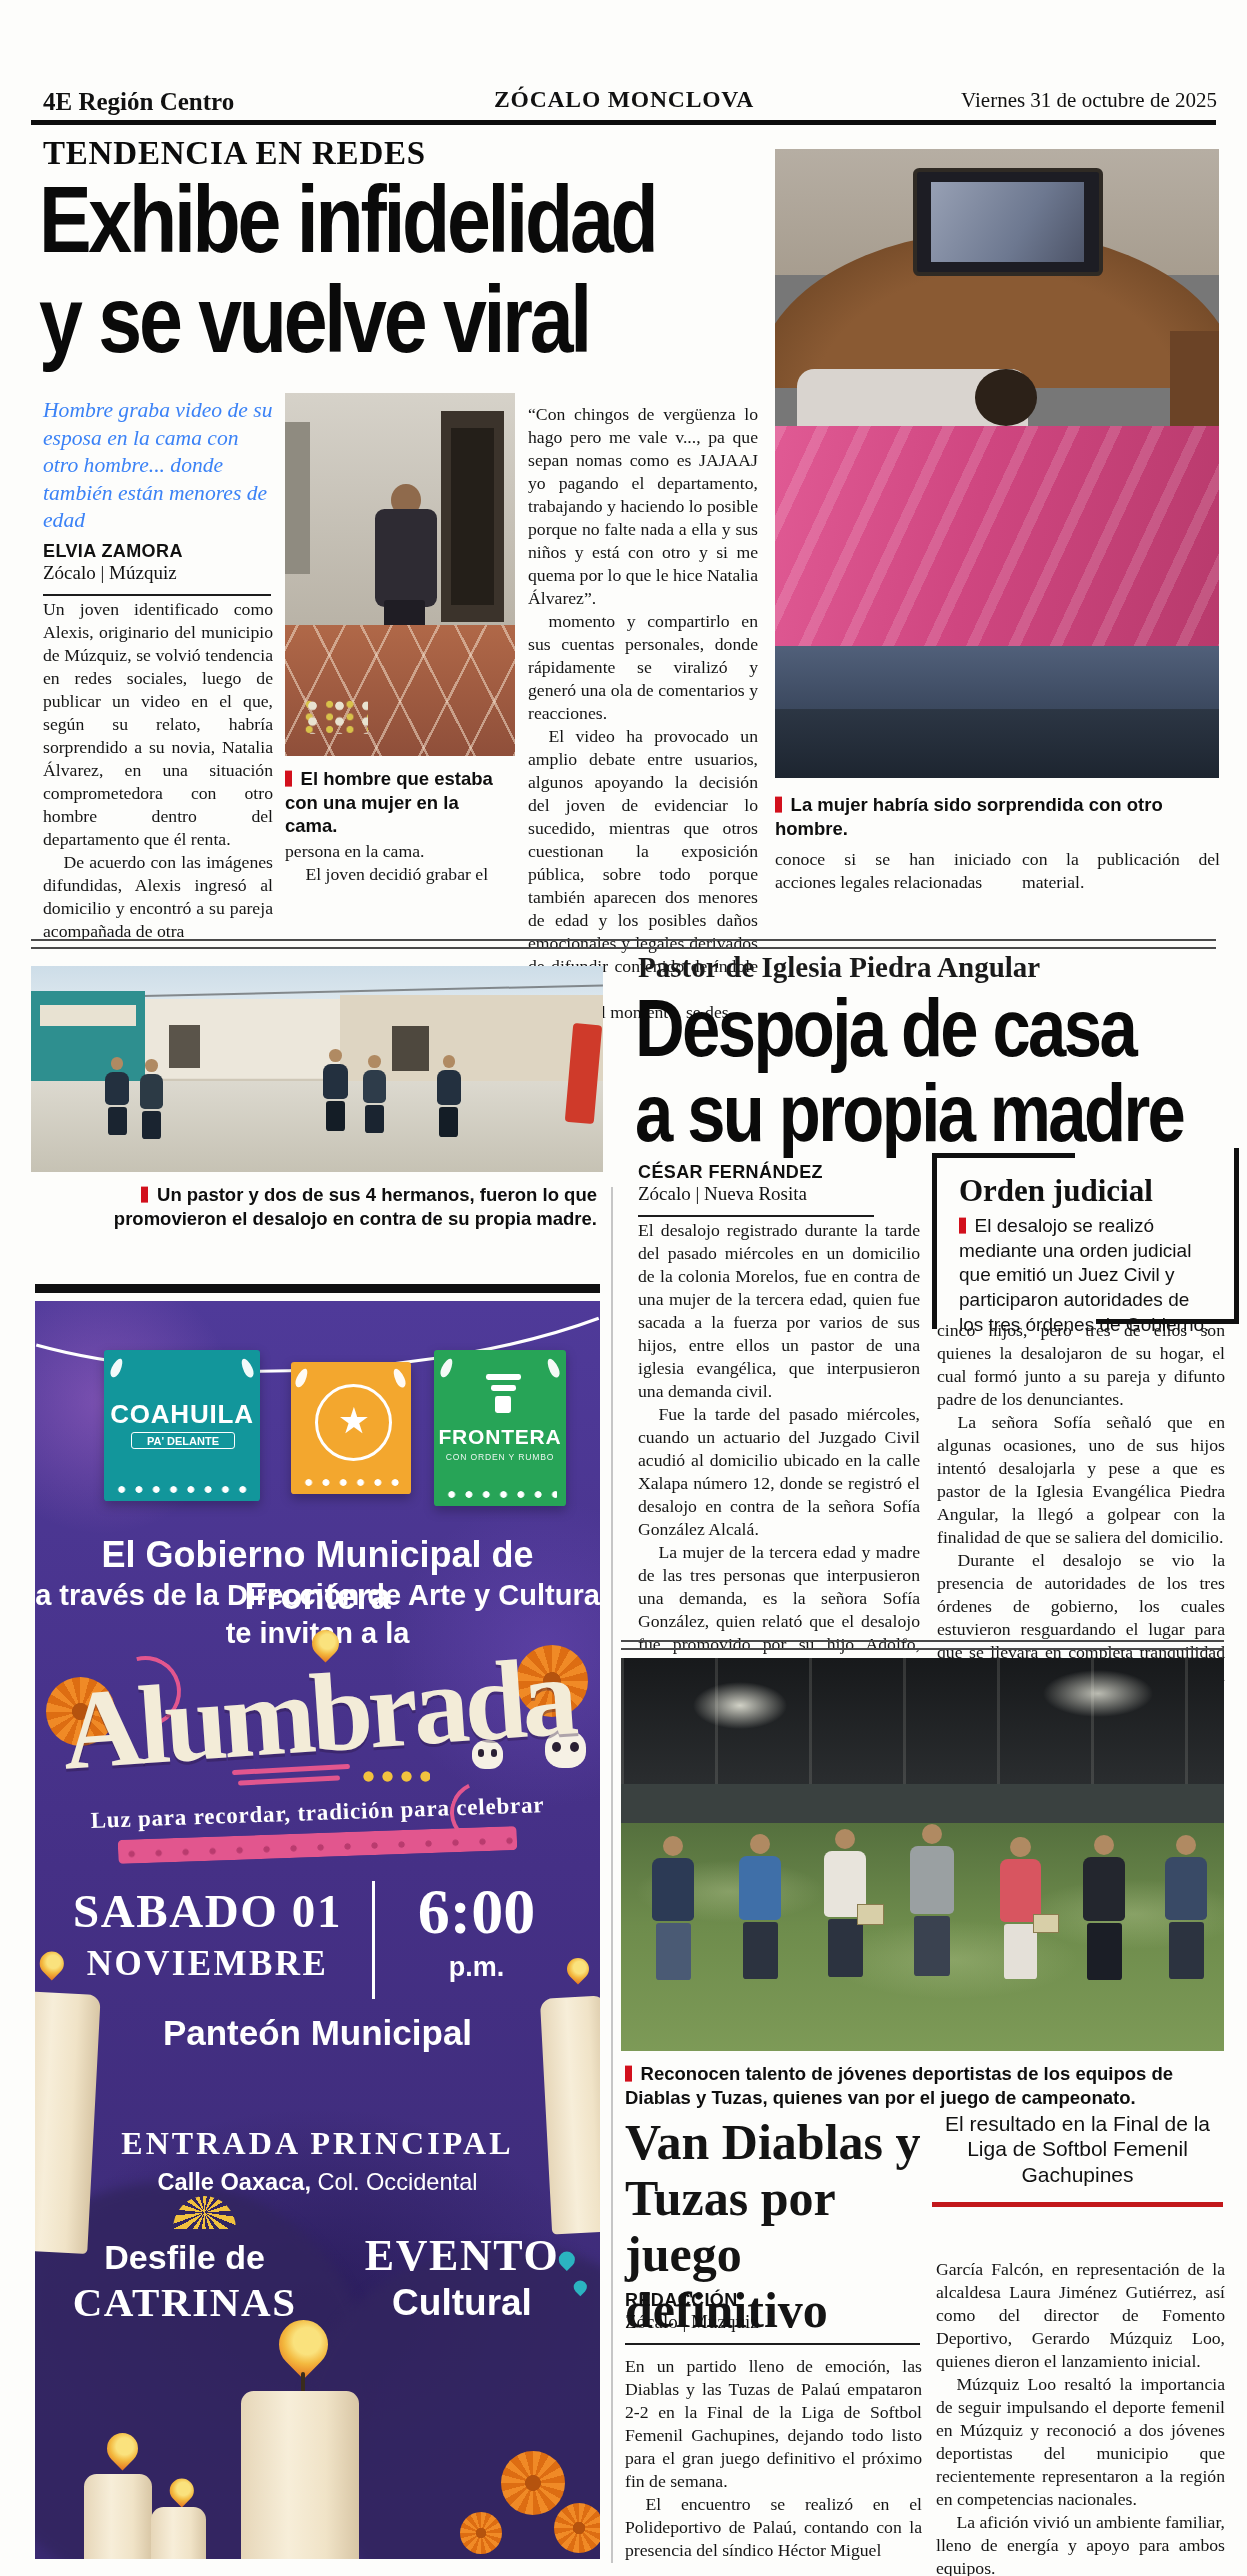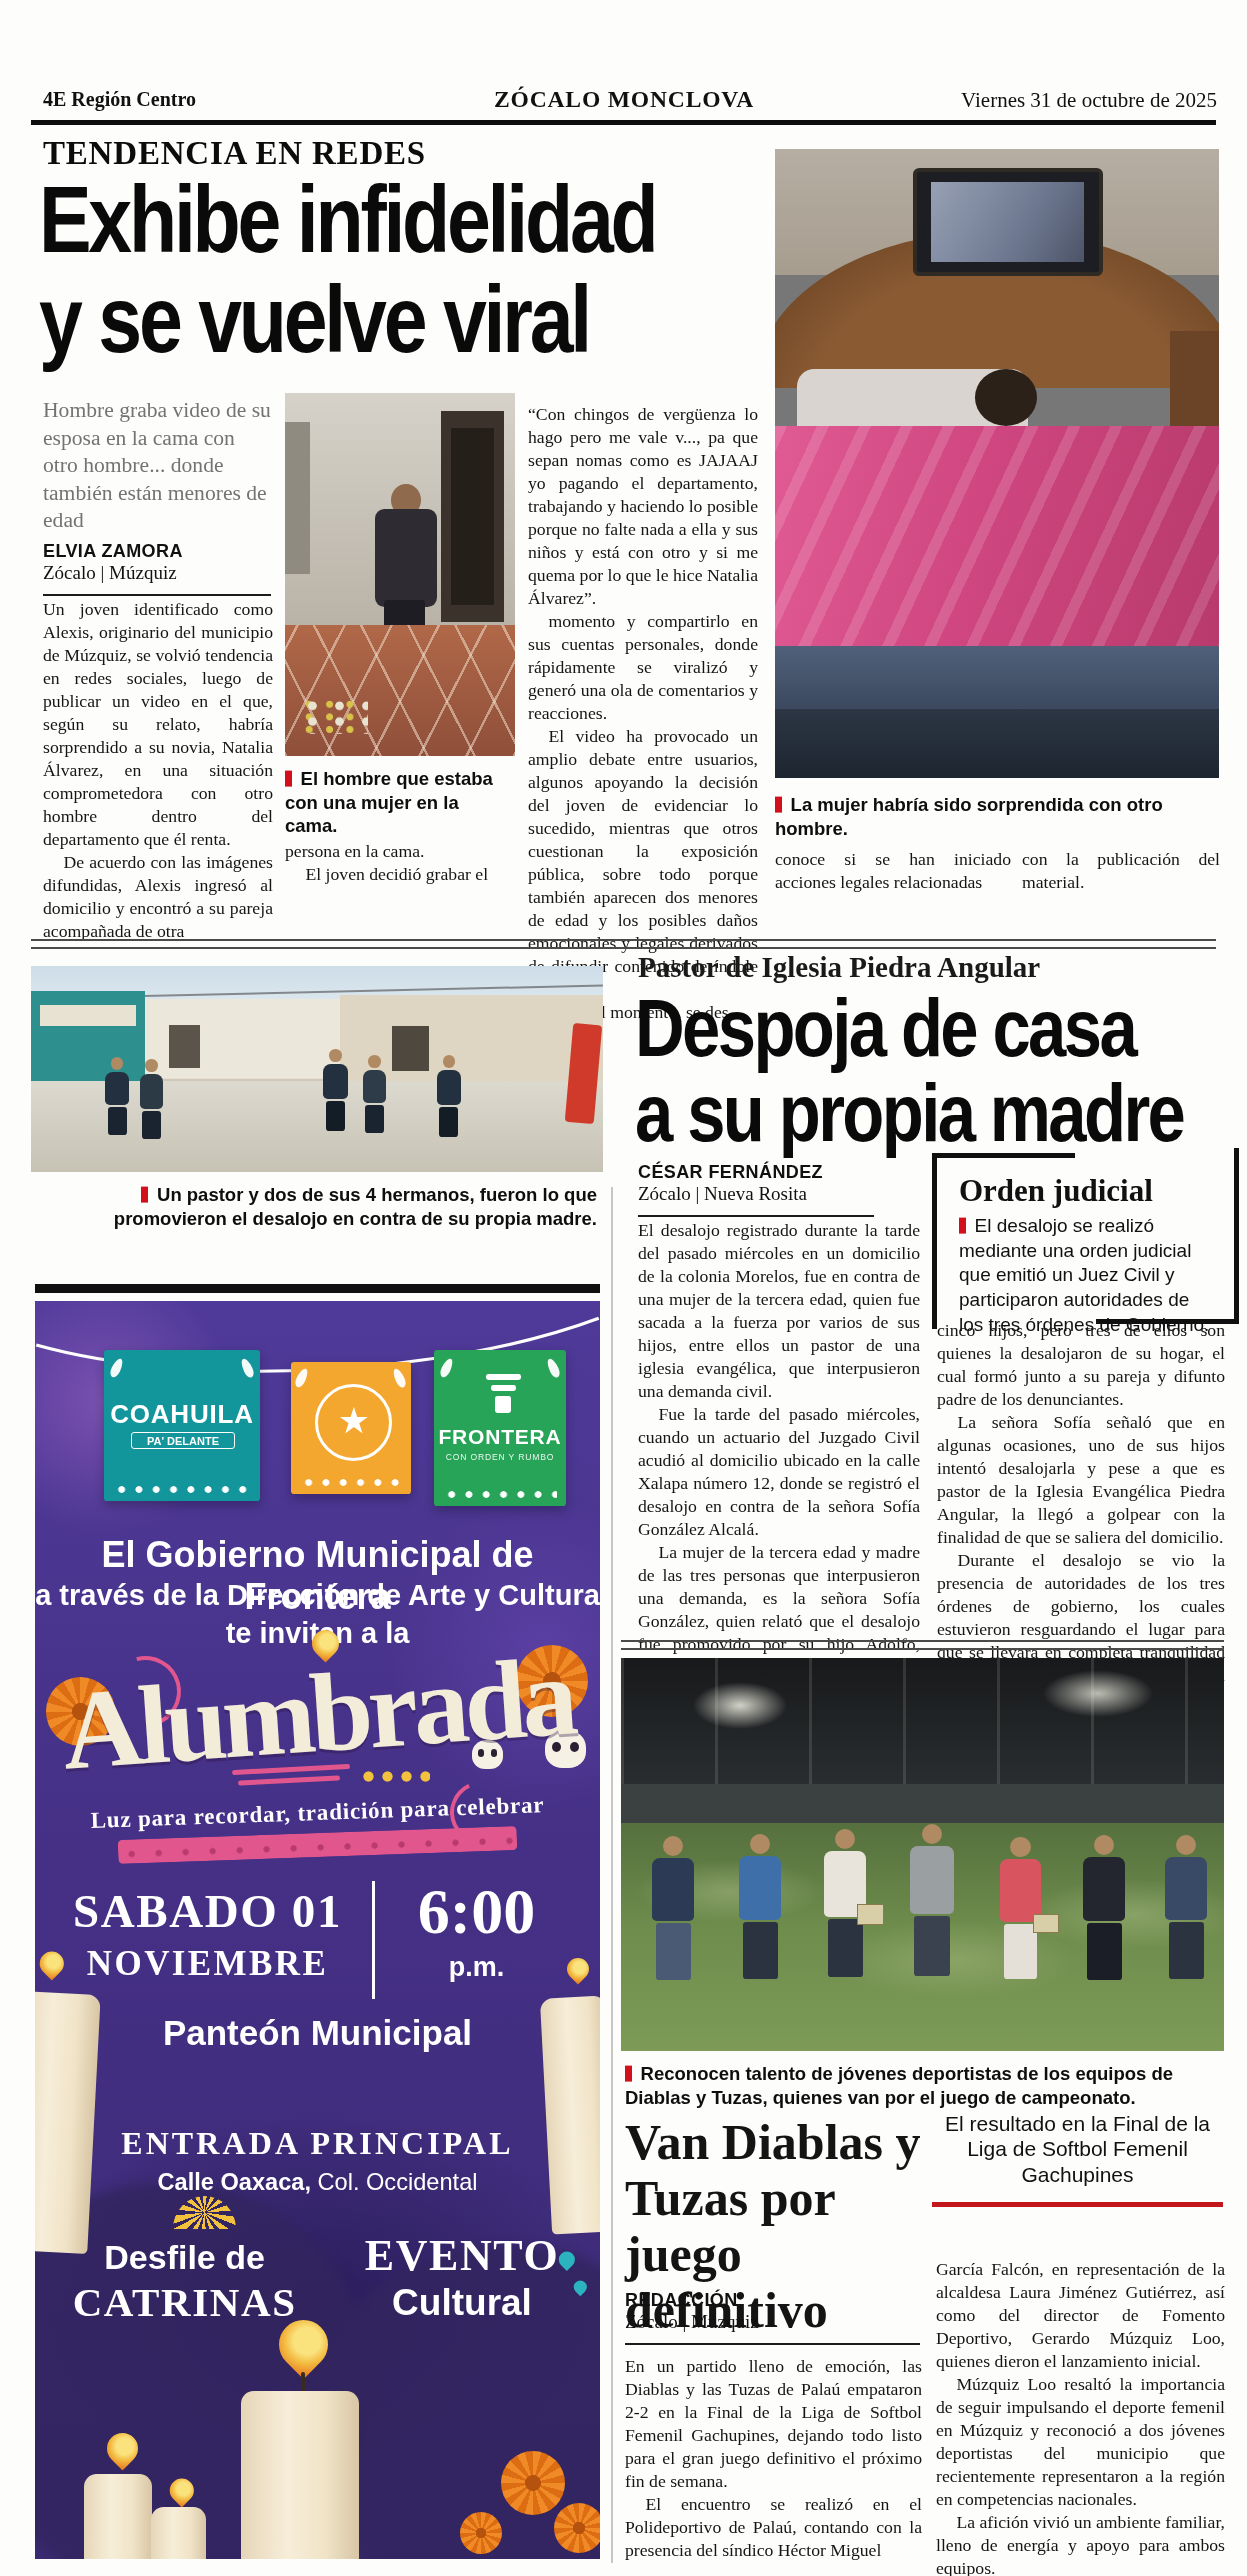--- a/index.html
+++ b/index.html
@@ -2,38 +2,38 @@
 <html style="font-size:12.6px"><head>
 <meta charset="utf-8">
 <style>
   html,body{margin:0;padding:0;background:#888;}
   .page{position:relative;width:1248px;height:2576px;background:#fdfdfb;
         font-family:"Liberation Serif",serif;color:#111;overflow:hidden;margin:0 auto;}
   .abs{position:absolute;}
   .sans{font-family:"Liberation Sans",sans-serif;}
 
   
-  .mh-left{left:43px;top:88px;font-size:20px;font-weight:700;}
+  .mh-left{left:43px;top:88px;font-size:25px;font-weight:700;}
   .mh-center{left:0;top:86px;width:100%;text-align:center;font-size:23.6px;font-weight:700;letter-spacing:0.8px;}
   .mh-right{right:31px;top:88px;font-size:21px;}
   .mh-rule{left:31px;top:120px;width:1185px;height:4.7px;background:#0d0d0d;}
 
   
   .double-rule{height:6.3px;border-top:2.4px solid #4a4a4a;border-bottom:2.4px solid #4a4a4a;}
   .vdiv{width:1.6px;background:#c6c6c6;}
 
   
   .kicker1{font-weight:700;font-size:33px;letter-spacing:0.8px;color:#0c0c0c;}
   .kicker2{font-weight:700;font-size:29px;color:#1a1a1a;}
   .hl-sans{font-family:"Liberation Sans",sans-serif;font-weight:700;color:#0a0a0a;transform-origin:left top;}
   .hl-a1{font-size:95px;line-height:1.05;letter-spacing:-3.9px;transform:scaleX(.83);}
   .hl-a2{font-size:81px;line-height:1.05;letter-spacing:-3.1px;transform:scaleX(.85);}
   .hl-sans div{white-space:nowrap;}
   .hl-a3{font-weight:700;font-size:50px;line-height:1.12;color:#141414;}
-  .deck{font-size:21.6px;line-height:27.5px;color:#737373;}
+  .deck{font-size:21.6px;line-height:27.5px;color:#3b82f6;font-style:italic;}
   .byline .name{font-family:"Liberation Sans",sans-serif;font-weight:700;font-size:18px;letter-spacing:0.4px;}
   .byline .org{font-size:19px;margin-top:0;}
   .byline .brule{height:1.6px;background:#1c1c1c;margin-top:10.2px;}
   .body-col{font-size:17.7px;line-height:23px;text-align:justify;color:#151515;}
   .body-col p{margin:0;}
   .body-col p + p{text-indent:20.4px;}
   .cap{font-family:"Liberation Sans",sans-serif;font-weight:700;font-size:18.5px;line-height:1.28;color:#0e0e0e;}
   .mk{display:inline-block;width:7px;height:16.5px;background:#d2101c;margin-right:8.6px;transform:translateY(1.6px);}
 
   

